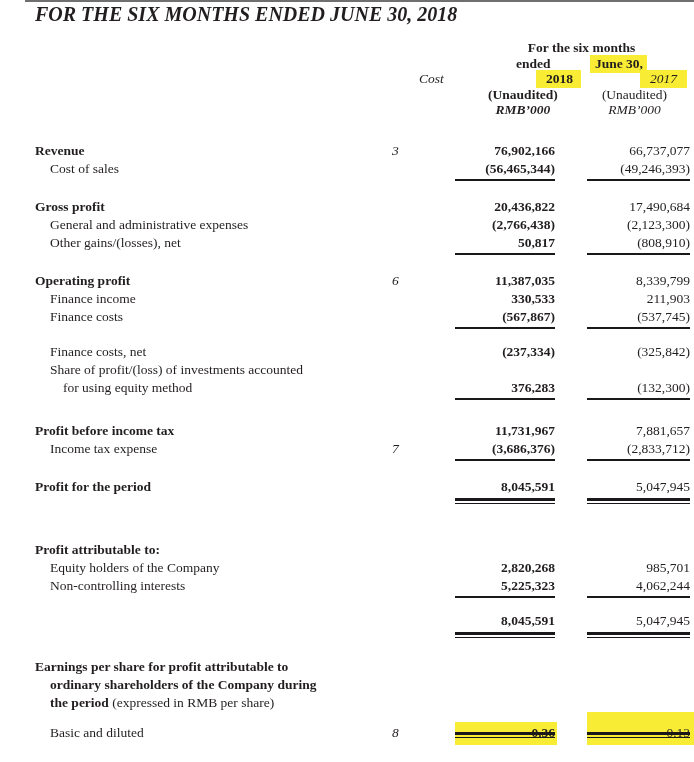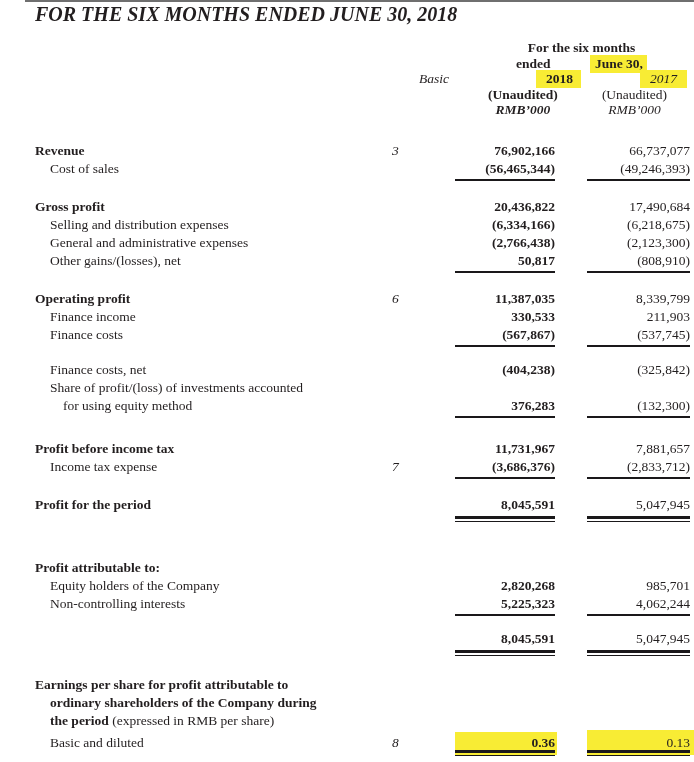--- a/index.html
+++ b/index.html
@@ -48,21 +48,21 @@
   .bi{font-weight:bold;font-style:italic;}
   .it{font-style:italic;}
   .hy2{box-sizing:border-box;padding-right:13px;font-style:italic;}
 
   
   .mark{background:var(--hl);}
   .mark-date{padding:1px 4px 2px 5px;margin-left:36px;}
   .mark-y1{padding:1px 8px 2px 10px;margin-right:-8px;font-weight:bold;}
   .mark-y2{padding:1px 10px 2px 10px;margin-right:-10px;}
   .mark-wide{padding:2px 2px 3px 68px;margin-right:-2px;}
-  .mark-mid{padding:4px 4px 3px 38px;margin-right:-4px;}
+  .mark-mid{padding:12px 4px 3px 38px;margin-right:-4px;}
 
   
   .rulerow{height:auto;align-items:flex-start;}
   .rule{width:100%;}
   .rule.single{border-top:2px solid var(--rule);margin-top:1px;height:2px;}
   .rule.double{border-top:3px solid var(--rule);margin-top:2px;}
   .rule.double::after{content:"";display:block;border-bottom:1.5px solid var(--rule);margin-top:2px;height:0;}
 
   
   .g-s{margin-top:12px;}
@@ -83,21 +83,21 @@
 
     <div class="hblock">
       <div class="hrow">
         <div class="hcenter">For the six months</div>
       </div>
       <div class="hrow">
         <div class="hcenter"><span>ended </span><span class="mark mark-date">June 30,</span></div>
       </div>
       <div class="hrow">
         <div class="lbl"></div>
-        <div class="note">Basic</div>
+        <div class="note">Cost</div>
         <div class="v1"><span class="mark mark-y1">2018</span></div>
         <div class="sp"></div>
         <div class="v2 hy2"><span class="mark mark-y2">2017</span></div>
       </div>
       <div class="hrow">
         <div class="lbl"></div>
         <div class="note"></div>
         <div class="v1 hc1">(Unaudited)</div>
         <div class="sp"></div>
         <div class="v2 hc2">(Unaudited)</div>
@@ -138,27 +138,20 @@
           </div>
         </div>
         <div class="row g-m">
           <div class="lbl b"><span>Gross profit</span></div>
           <div class="note"></div>
           <div class="v1">20,436,822</div>
           <div class="sp"></div>
           <div class="v2">17,490,684</div>
         </div>
         <div class="row">
-          <div class="lbl ind1"><span>Selling and distribution expenses</span></div>
-          <div class="note"></div>
-          <div class="v1">(6,334,166)</div>
-          <div class="sp"></div>
-          <div class="v2">(6,218,675)</div>
-        </div>
-        <div class="row">
           <div class="lbl ind1"><span>General and administrative expenses</span></div>
           <div class="note"></div>
           <div class="v1">(2,766,438)</div>
           <div class="sp"></div>
           <div class="v2">(2,123,300)</div>
         </div>
         <div class="row">
           <div class="lbl ind1"><span>Other gains/(losses), net</span></div>
           <div class="note"></div>
           <div class="v1">50,817</div>
@@ -204,21 +197,21 @@
             <div class="rule single"></div>
           </div>
           <div class="sp"></div>
           <div class="v2">
             <div class="rule single"></div>
           </div>
         </div>
         <div class="row g-s">
           <div class="lbl ind1"><span>Finance costs, net</span></div>
           <div class="note"></div>
-          <div class="v1">(404,238)</div>
+          <div class="v1">(237,334)</div>
           <div class="sp"></div>
           <div class="v2">(325,842)</div>
         </div>
         <div class="row">
           <div class="lbl ind1"><span>Share of profit/(loss) of investments accounted</span></div>
           <div class="note"></div>
           <div class="v1"></div>
           <div class="sp"></div>
           <div class="v2"></div>
         </div>

